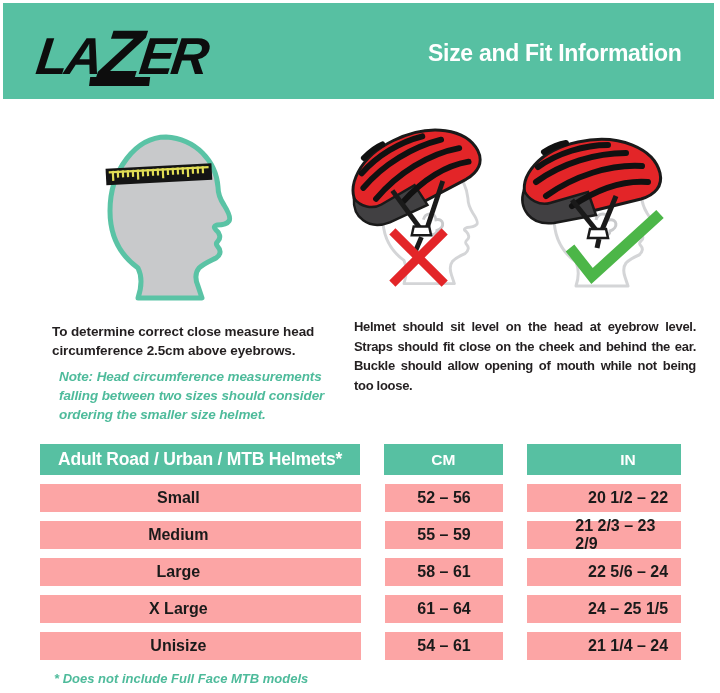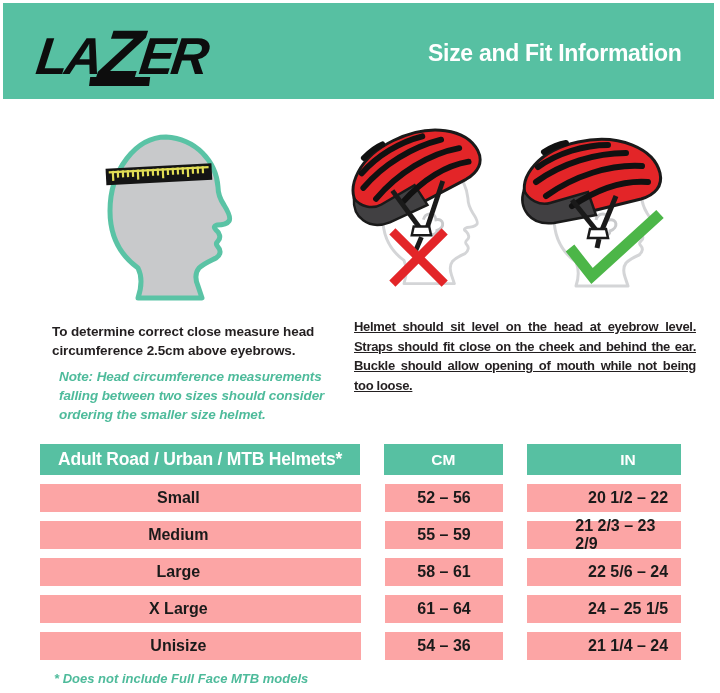--- a/index.html
+++ b/index.html
@@ -21,21 +21,21 @@
   #head-illo   { left:104px; top:132px; }
   #helmet-bad  { left:342px; top:128px; }
   #helmet-good { left:512px; top:126px; }
 
   
   .measure-instruction { position:absolute; left:52px; top:322px; width:292px;
         font-size:13.5px; line-height:19px; letter-spacing:-0.1px; }
   .measure-note { position:absolute; left:52px; top:367px; width:300px;
         font-size:13.5px; line-height:19px; font-style:italic; color:#4EBB9B; letter-spacing:-0.1px;margin-left:7px; }
   .fit-instruction { position:absolute; left:354px; top:317px; width:342px;
-        font-size:13px; line-height:19.5px; text-align:justify; letter-spacing:-0.3px;text-decoration:underline; }
+        font-size:13px; line-height:19.5px; text-align:justify; letter-spacing:-0.3px; }
 
   
   .size-table { position:absolute; left:40px; top:444px; width:641px; }
   .trow { display:flex; gap:24px; margin-bottom:9px; }
   .cell { display:flex; align-items:center; }
   .c-name { width:345px; }
   .c-cm   { width:129px; justify-content:center; }
   .c-in   { width:163px; justify-content:center;padding-left:48px; }
   .th { background:#57C0A2; color:#fff; height:31px; }
   .th.c-name { padding-left:18px; font-size:17.5px; letter-spacing:-0.2px; }
@@ -179,20 +179,20 @@
       <div class="cell td c-cm">58 – 61</div>
       <div class="cell td c-in">22 5/6 – 24</div>
     </div>
     <div class="trow">
       <div class="cell td c-name">X Large</div>
       <div class="cell td c-cm">61 – 64</div>
       <div class="cell td c-in">24 – 25 1/5</div>
     </div>
     <div class="trow">
       <div class="cell td c-name">Unisize</div>
-      <div class="cell td c-cm">54 – 36</div>
+      <div class="cell td c-cm">54 – 61</div>
       <div class="cell td c-in">21 1/4 – 24</div>
     </div>
   </div>
 
   <p class="footnote">* Does not include Full Face MTB models</p>
 
 </div>
 
 </body></html>

